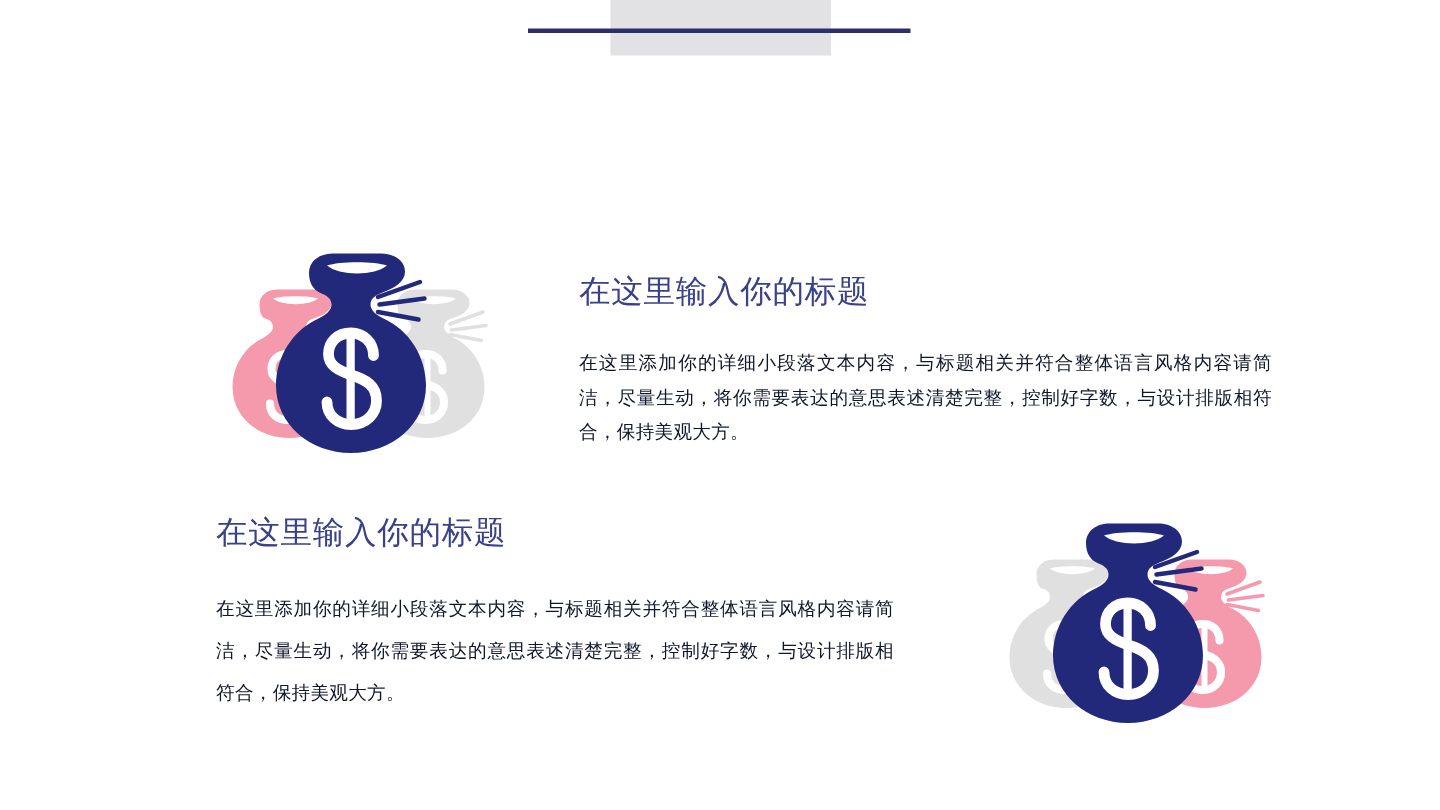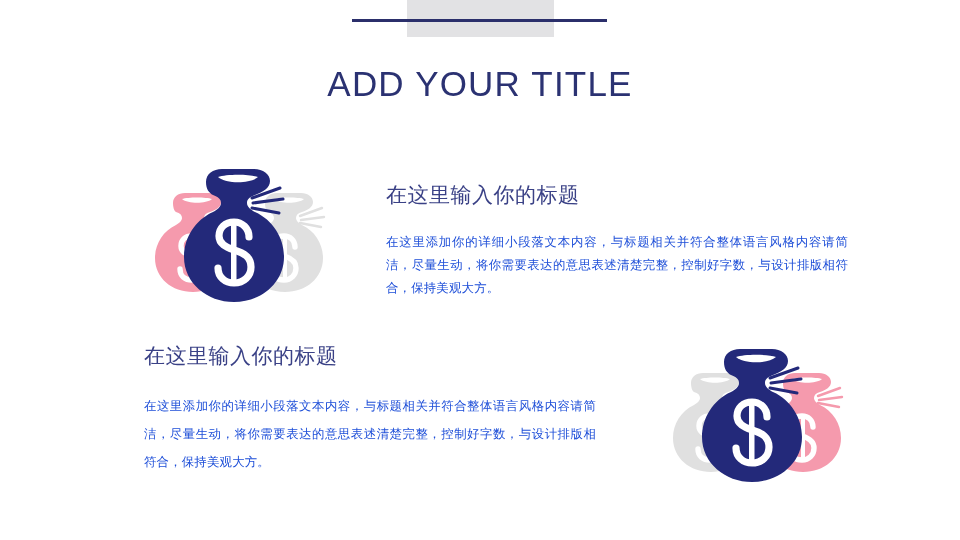--- a/index.html
+++ b/index.html
@@ -63,21 +63,21 @@
     line-height: 30px;
     font-weight: 400;
     color: #3a4186;
     letter-spacing: 0.5px;
     white-space: nowrap;
     font-family: Liberation Mono, monospace;
   }
   .block-body {
     position: absolute;
     font-size: 12.4px;
-    color: #1d4ed8;
+    color: #0f172a;
     letter-spacing: 0.2px;
     text-align: justify;
   }
 
   #heading-right { left: 386px; top: 182px; }
   #body-right    { left: 386px; top: 231px; width: 462px; line-height: 23px; }
 
   #heading-left  { left: 144px; top: 343px; }
   #body-left     { left: 144px; top: 392px; width: 452px; line-height: 28px; }
 
@@ -91,21 +91,20 @@
   #icon-group-right { left: 648px; top: 346px; width: 208px; height: 140px; }
 </style>
 </head>
 <body>
 
 <div class="slide">
 
   <div class="deco-block"></div>
   <div class="deco-rule"></div>
 
-  <div class="main-title">ADD YOUR TITLE</div>
 
   <div class="bag-group" id="icon-group-left">
     <svg width="208" height="140" viewBox="0 0 208 140" xmlns="http://www.w3.org/2000/svg">
 
       <g>
         <path d="M43 37 C43 31 48 27 55 27 L79 27 C86 27 91 31 91 36 C91 41 86 44 80 46
                  C76 47 74 49 74 52 C74 55 77 57 80 59
                  C93 65 101 78 101 92 C101 112 84 126 63 126
                  C42 126 25 112 25 92 C25 78 33 65 46 59
                  C49 57 52 55 52 52 C52 49 50 47 46 46

